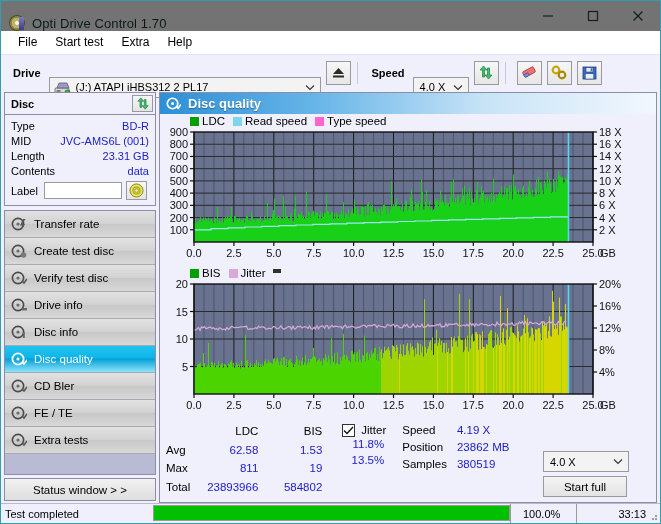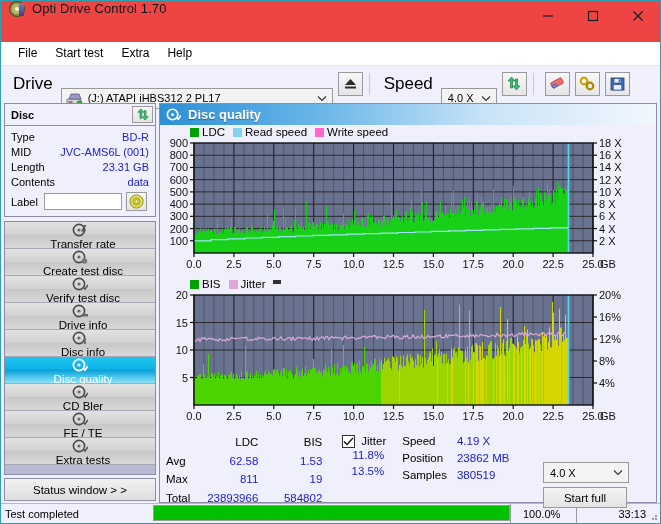--- a/index.html
+++ b/index.html
@@ -18,24 +18,24 @@
     width: 661px; height: 524px;
     box-sizing: border-box;
     border: 1px solid #2f9fae;
     background: #eff0fb;
     display: flex;
     flex-direction: column;
     position: relative;
   }
   
   .titlebar {
-    height: 41px;
-    background: #ef4444;
+    height: 30px;
+    background: #737373;
     display: flex;
-    align-items: flex-start;
+    align-items: flex-end;
     flex: 0 0 auto;
     position: relative;
   }
   .titlebar .app-icon {
     width: 16px; height: 16px;
     margin-left: 8px; margin-right: 7px;
     border-radius: 50%;
     background: radial-gradient(circle at 50% 50%, #f2f2d8 0 18%, #b9b36a 19% 46%, #8d8740 47% 74%, #6b6a2e 75% 100%);
     box-shadow: inset 0 0 0 1px #4a4a20;
     position: relative;
@@ -84,21 +84,21 @@
   .toolbar {
     height: 35px;
     background: #eff0fb;
     display: flex;
     align-items: center;
     flex: 0 0 auto;
     padding: 0 4px;
     border-top: 1px solid #e3e4f3;
   }
   .tb-label {
-    font-size: 17px; font-weight: normal;
+    font-size: 11px; font-weight: bold;
     margin: 0 8px 0 8px;
     color: #000;
   }
   .combo {
     height: 21px;
     border: 1px solid #9a9a9a;
     background: #f3f3f3;
     display: flex; align-items: center;
     font-size: 11px;
     position: relative;
@@ -199,21 +199,20 @@
     display: flex; flex-direction: column;
   }
   .nav-item {
     height: 27px;
     display: flex; align-items: center;
     background: linear-gradient(180deg,#e2e2e2 0%, #d2d2d2 48%, #c8c8c8 52%, #d8d8d8 100%);
     border-bottom: 1px solid #a9a9b6;
     padding-left: 6px;
     font-size: 11.5px;
     box-sizing: border-box;
-    flex-direction: column;
   }
   .nav-item.active {
     background: linear-gradient(180deg,#21c4f0 0%, #0db5e8 45%, #06a0d8 50%, #8de4fb 100%);
     color: #fff;
   }
   .nav-ico { width: 16px; height: 16px; margin-right: 7px; flex: 0 0 auto; }
   .nav-spacer { flex: 1 1 auto; background: #b9bbd4; }
   .status-btn {
     height: 23px;
     margin-top: 3px; margin-bottom: 2px;
@@ -547,21 +546,21 @@
             <span class="lg-item">
               <span class="sw" style="background:#00a000"></span>
               <span>LDC</span>
             </span>
             <span class="lg-item">
               <span class="sw" style="background:#7fd4ee"></span>
               <span>Read speed</span>
             </span>
             <span class="lg-item">
               <span class="sw" style="background:#ff66cc"></span>
-              <span>Write speed</span>
+              <span>Type speed</span>
             </span>
           </div>
           <svg id="chart-top" width="497" height="152" viewBox="0 0 497 152">
               <rect x="34" y="18" width="399" height="110" fill="#69738f"></rect>
               <line x1="34" y1="18" x2="34" y2="128" stroke="#1b1b1b" stroke-width="1"></line>
               <line x1="43.975" y1="18" x2="43.975" y2="128" stroke="#4d566e" stroke-width="1"></line>
               <line x1="53.95" y1="18" x2="53.95" y2="128" stroke="#4d566e" stroke-width="1"></line>
               <line x1="63.925" y1="18" x2="63.925" y2="128" stroke="#4d566e" stroke-width="1"></line>
               <line x1="73.9" y1="18" x2="73.9" y2="128" stroke="#1b1b1b" stroke-width="1"></line>
               <line x1="83.875" y1="18" x2="83.875" y2="128" stroke="#4d566e" stroke-width="1"></line>

